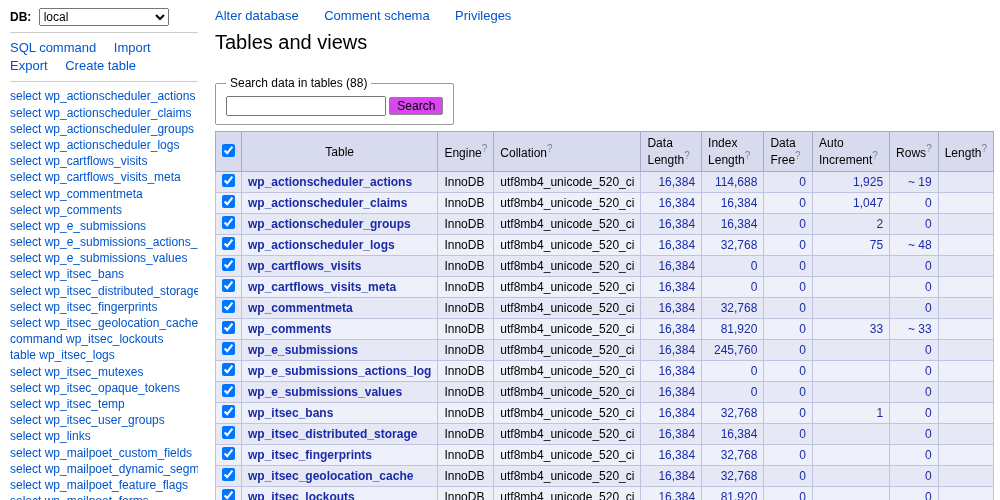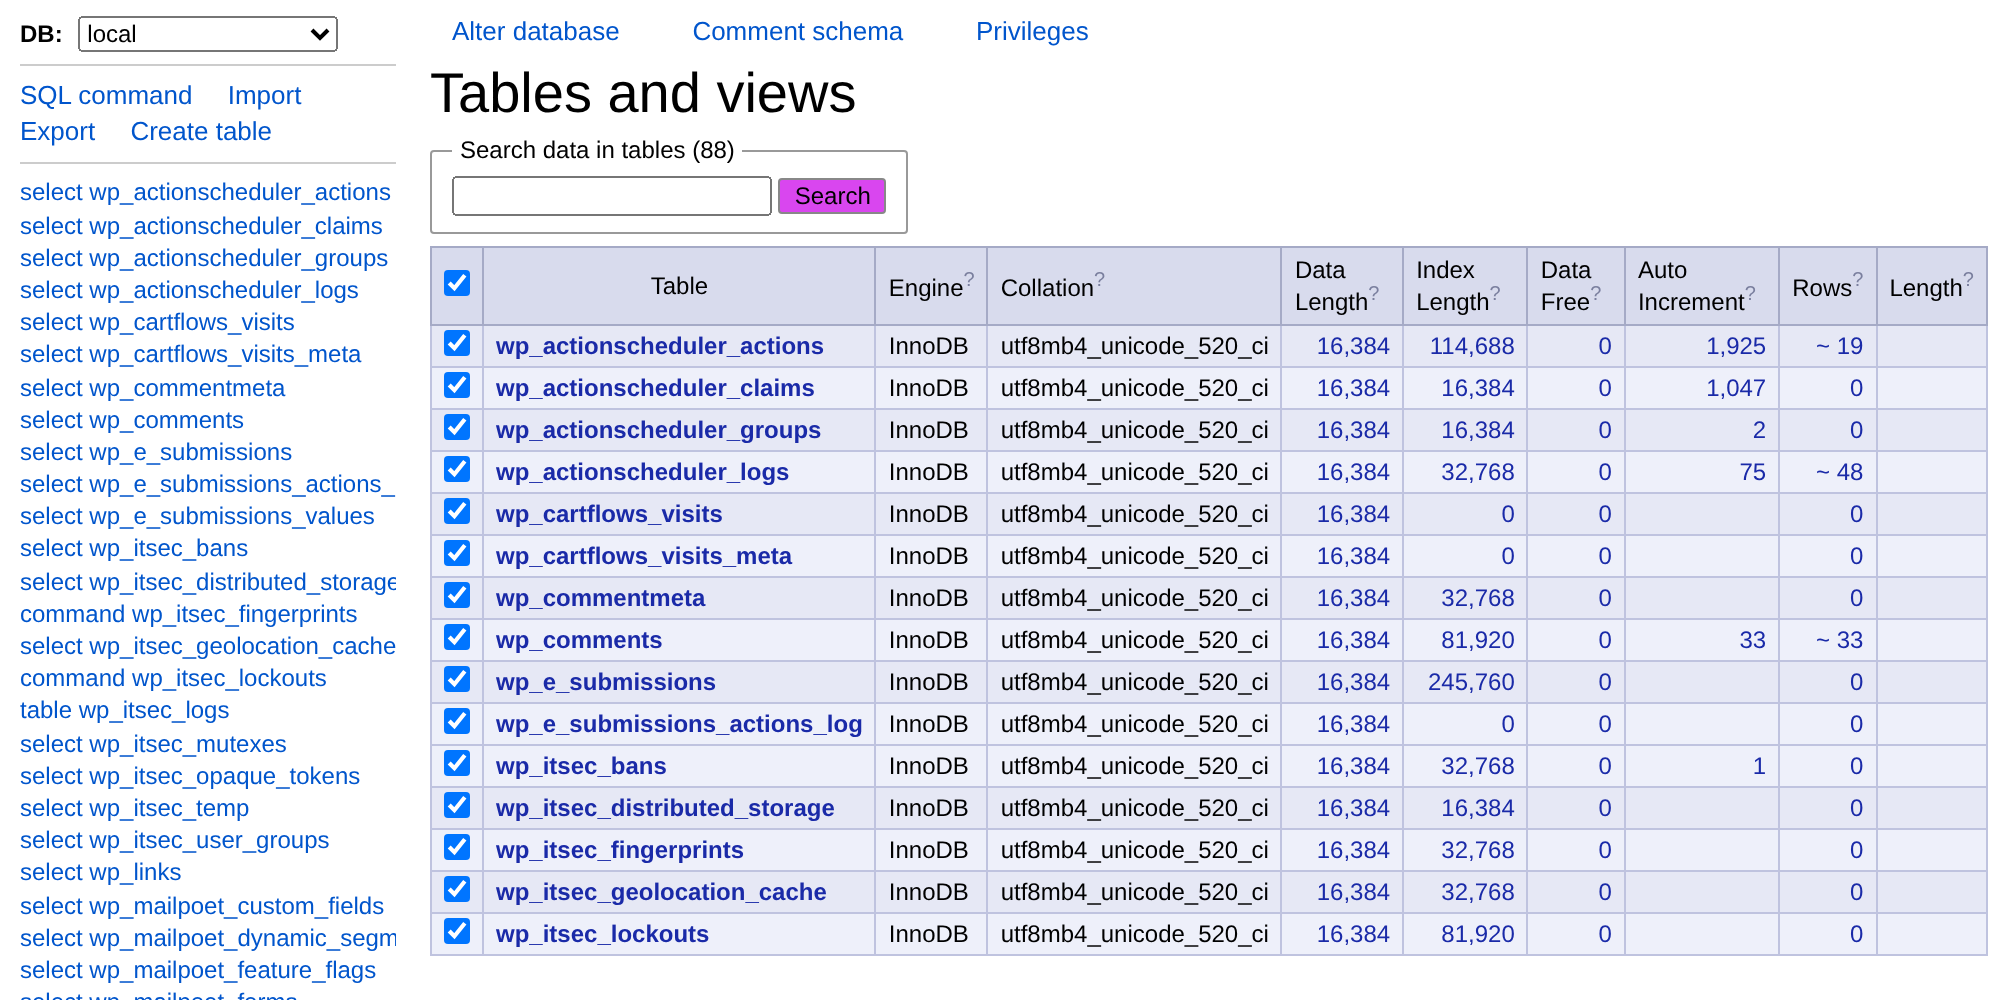--- a/index.html
+++ b/index.html
@@ -10,22 +10,22 @@
 .sidebar .db-row { margin-bottom: 6px; }
 .sidebar .db-row label { font-weight: bold; margin-right: 4px; }
 .sidebar select { font-size: 12px; width: 130px; }
 .sidebar hr { margin: 6px 0; border:0; border-top:1px solid #ccc; }
 .sidebar .links { font-size: 13px; line-height: 1.4; }
 .sidebar .links a { margin-right: 14px; display:inline-block; }
 .sidebar .tablelist { margin-top: 6px; font-size: 12px; line-height: 1.35; white-space: nowrap; overflow:hidden; }
 .sidebar .tablelist a { display:block; color:#0055cc; }
 
 .main { flex:1; padding: 8px 6px 0 10px; min-width:0; }
-.topnav a { margin-right: 22px; font-size: 13px; margin-left: 11px; }
-h1.pg { font-size: 28px; font-weight: normal; margin: 8px 0 5px 0; }
+.topnav a { margin-right: 22px; font-size: 13px; }
+h1.pg { font-size: 20px; font-weight: normal; margin: 8px 0 22px 0; }
 
 fieldset { border:1px solid #999; border-radius:2px; padding: 6px 10px 8px 10px; display:inline-block; margin-bottom:6px; }
 fieldset legend { font-size:12px; padding: 0 4px; }
 fieldset input[type=text] { width:160px; font-size:12px; padding:1px 2px; }
 fieldset button, .btn { font-size:12px; padding: 1px 7px; background:#d946ef; border:1px solid #888; border-radius:2px; cursor:pointer; }
 
 table.tbl { border-collapse: collapse; width: 100%; font-size: 12px; }
 table.tbl th { background:#d8dbed; border:1px solid #a5aac6; padding:4px 6px; text-align:left; font-weight:normal; }
 table.tbl th a { color:#000; }
 table.tbl td { border:1px solid #bfc3df; padding:2px 6px; background:#e6e8f5; }
@@ -57,21 +57,21 @@
       <a>select wp_actionscheduler_logs</a>
       <a>select wp_cartflows_visits</a>
       <a>select wp_cartflows_visits_meta</a>
       <a>select wp_commentmeta</a>
       <a>select wp_comments</a>
       <a>select wp_e_submissions</a>
       <a>select wp_e_submissions_actions_lo</a>
       <a>select wp_e_submissions_values</a>
       <a>select wp_itsec_bans</a>
       <a>select wp_itsec_distributed_storage</a>
-      <a>command wp_itsec_fingerprints</a>
+      <a>select wp_itsec_fingerprints</a>
       <a>select wp_itsec_geolocation_cache</a>
       <a>command wp_itsec_lockouts</a>
       <a>table wp_itsec_logs</a>
       <a>select wp_itsec_mutexes</a>
       <a>select wp_itsec_opaque_tokens</a>
       <a>select wp_itsec_temp</a>
       <a>select wp_itsec_user_groups</a>
       <a>select wp_links</a>
       <a>select wp_mailpoet_custom_fields</a>
       <a>select wp_mailpoet_dynamic_segme</a>
@@ -223,20 +223,32 @@
           <td><a class="name">wp_e_submissions_actions_log</a></td>
           <td>InnoDB</td>
           <td>utf8mb4_unicode_520_ci</td>
           <td class="num">16,384</td>
           <td class="num">0</td>
           <td class="num">0</td>
           <td class="num"></td>
           <td class="num">0</td>
           <td></td>
         </tr>
+        <tr>
+          <td style="text-align:center"><input type="checkbox" checked="" style=""></td>
+          <td><a class="name">wp_e_submissions_values</a></td>
+          <td>InnoDB</td>
+          <td>utf8mb4_unicode_520_ci</td>
+          <td class="num">16,384</td>
+          <td class="num">0</td>
+          <td class="num">0</td>
+          <td class="num"></td>
+          <td class="num">0</td>
+          <td></td>
+        </tr>
         <tr class="odd">
           <td style="text-align:center"><input type="checkbox" checked="" style=""></td>
           <td><a class="name">wp_itsec_bans</a></td>
           <td>InnoDB</td>
           <td>utf8mb4_unicode_520_ci</td>
           <td class="num">16,384</td>
           <td class="num">32,768</td>
           <td class="num">0</td>
           <td class="num">1</td>
           <td class="num">0</td>

